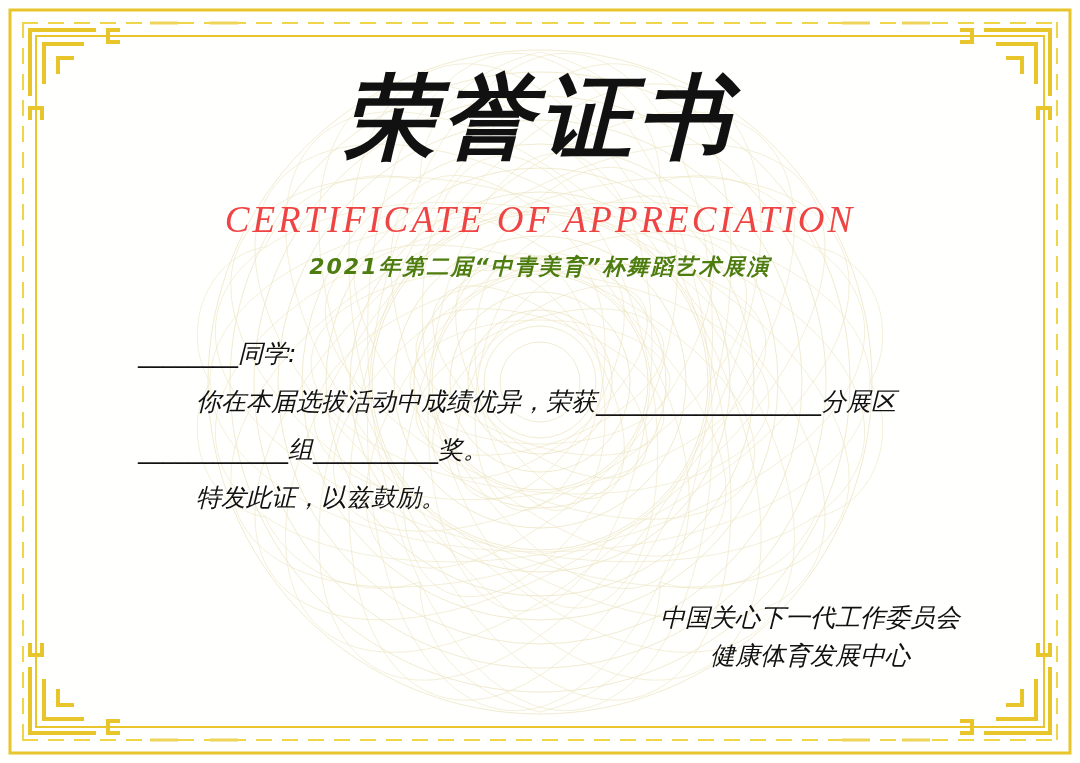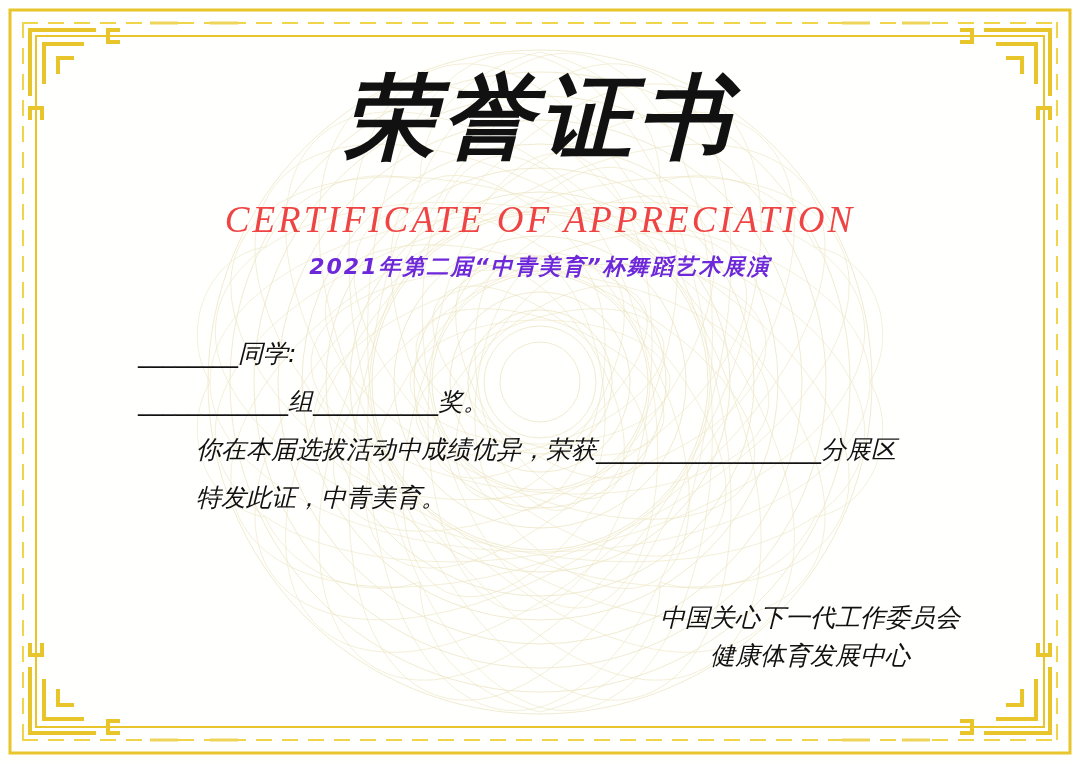--- a/index.html
+++ b/index.html
@@ -83,21 +83,21 @@
   .subtitle {
     position: absolute;
     top: 252px;
     left: 0;
     width: 1080px;
     text-align: center;
     font-family: "DejaVu Sans", sans-serif;
     font-weight: bold;
     font-size: 22px;
     letter-spacing: 2px;
-    color: #6d28d9;
+    color: #4d7c0f;
     white-space: nowrap;
   }
 
   .body-block {
     position: absolute;
     left: 118px;
     top: 330px;
     width: 848px;
     font-family: "DejaVu Sans", sans-serif;
     font-size: 25px;
@@ -269,23 +269,23 @@
   <div class="content">
 
     <div class="title-cn">荣誉证书</div>
 
     <div class="title-en">CERTIFICATE OF APPRECIATION</div>
 
     <div class="subtitle">2021年第二届“中青美育”杯舞蹈艺术展演</div>
 
     <div class="body-block">
       <div class="body-line">________同学:</div>
+      <div class="body-line indent">你在本届选拔活动中成绩优异，荣获__________________分展区</div>
       <div class="body-line">____________组__________奖。</div>
-      <div class="body-line indent">你在本届选拔活动中成绩优异，荣获__________________分展区</div>
-      <div class="body-line indent">特发此证，中青美育。</div>
+      <div class="body-line indent">特发此证，以兹鼓励。</div>
     </div>
 
     <div class="signature">
       <div>中国关心下一代工作委员会</div>
       <div>健康体育发展中心</div>
     </div>
 
   </div>
 </div>
 

